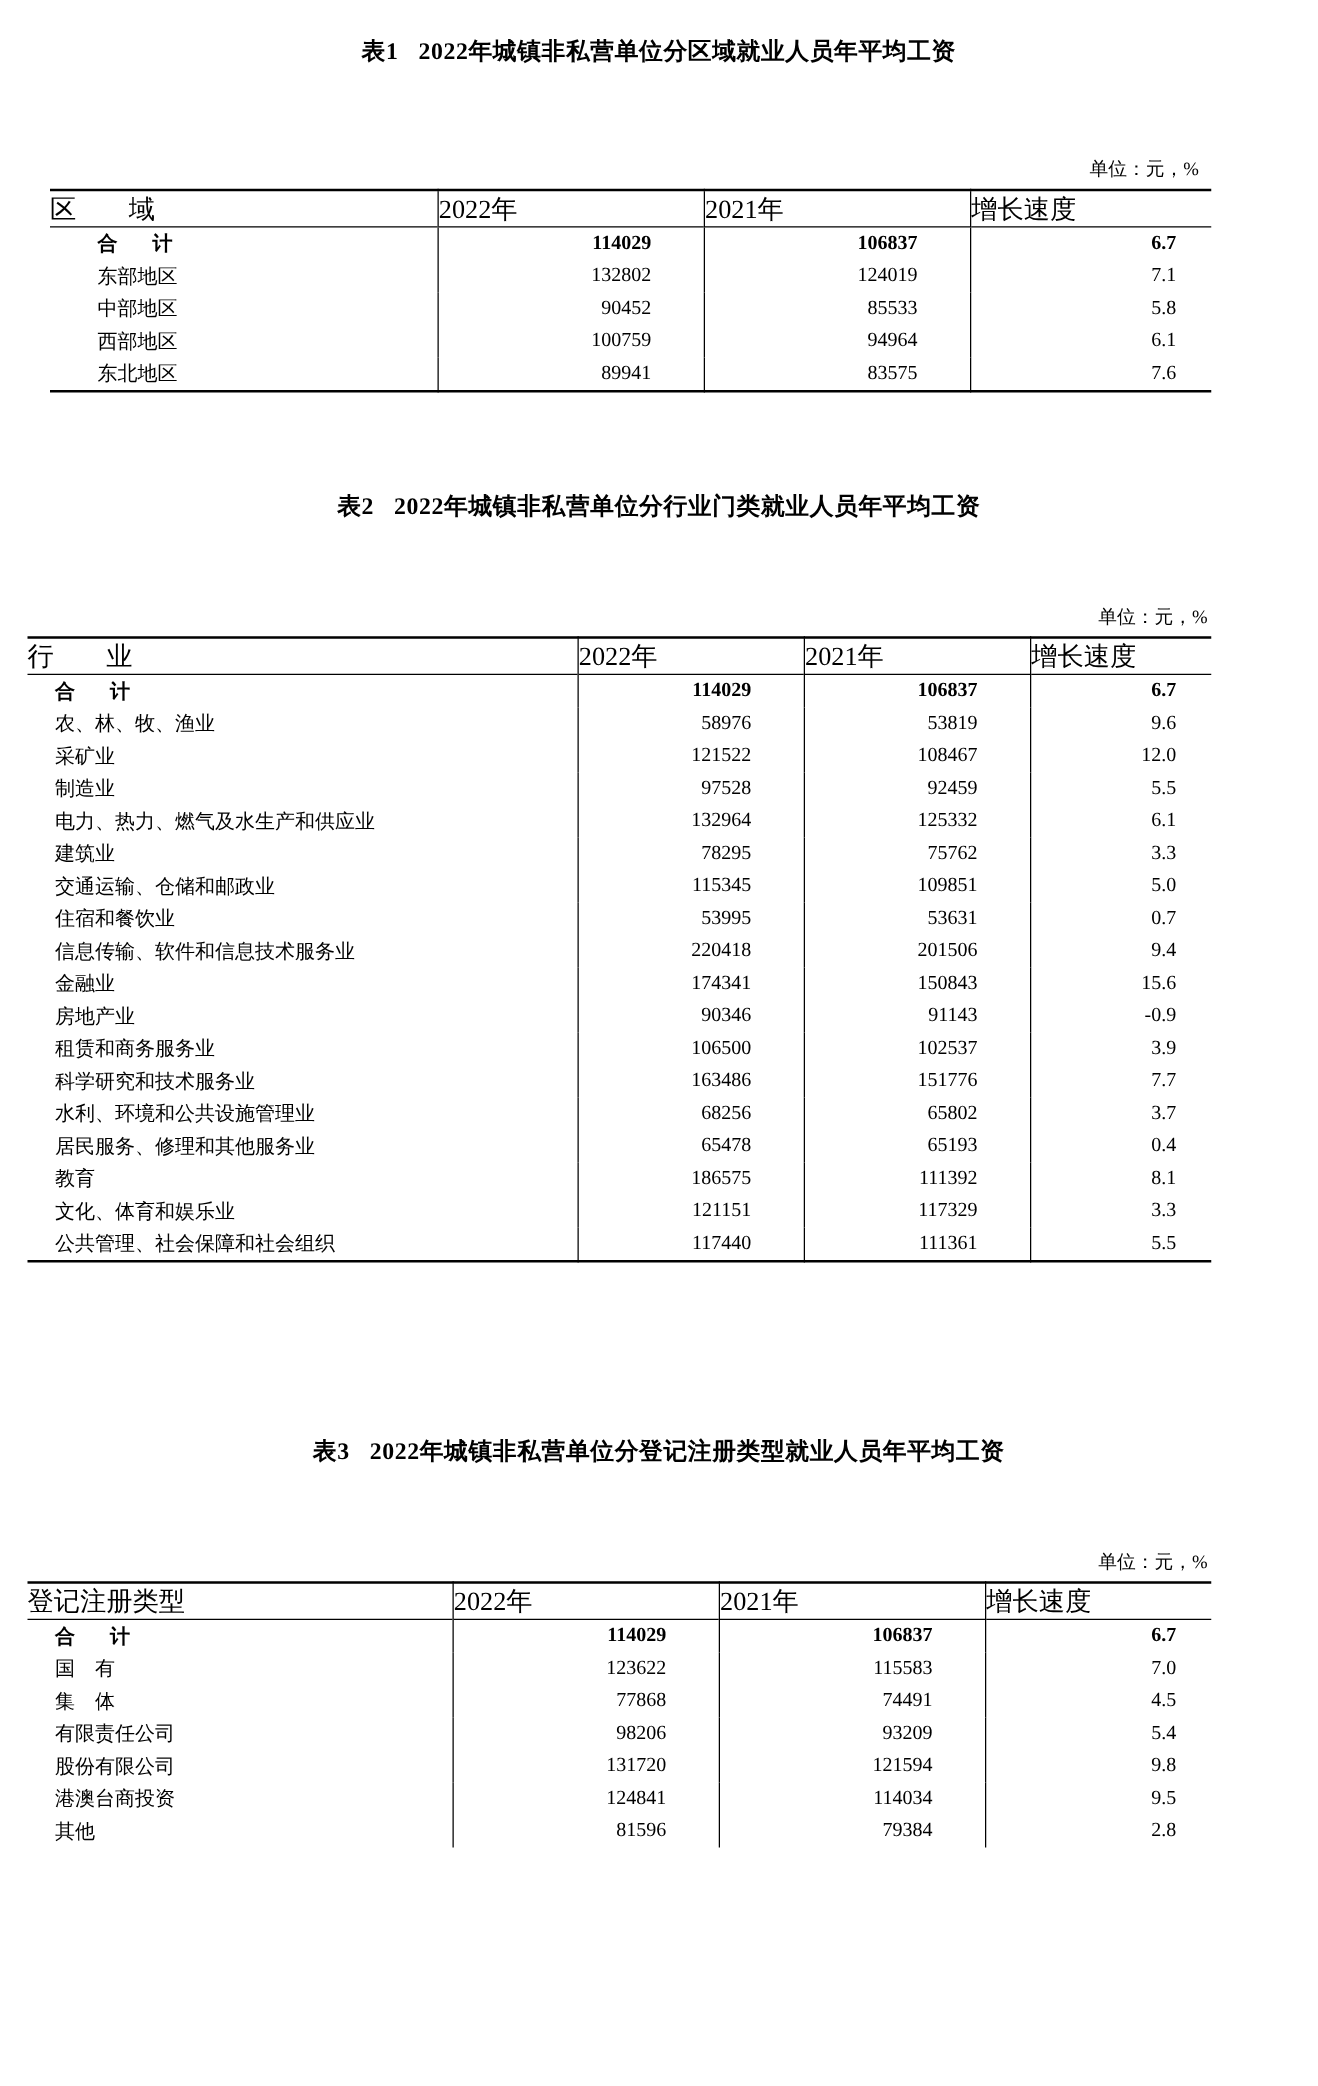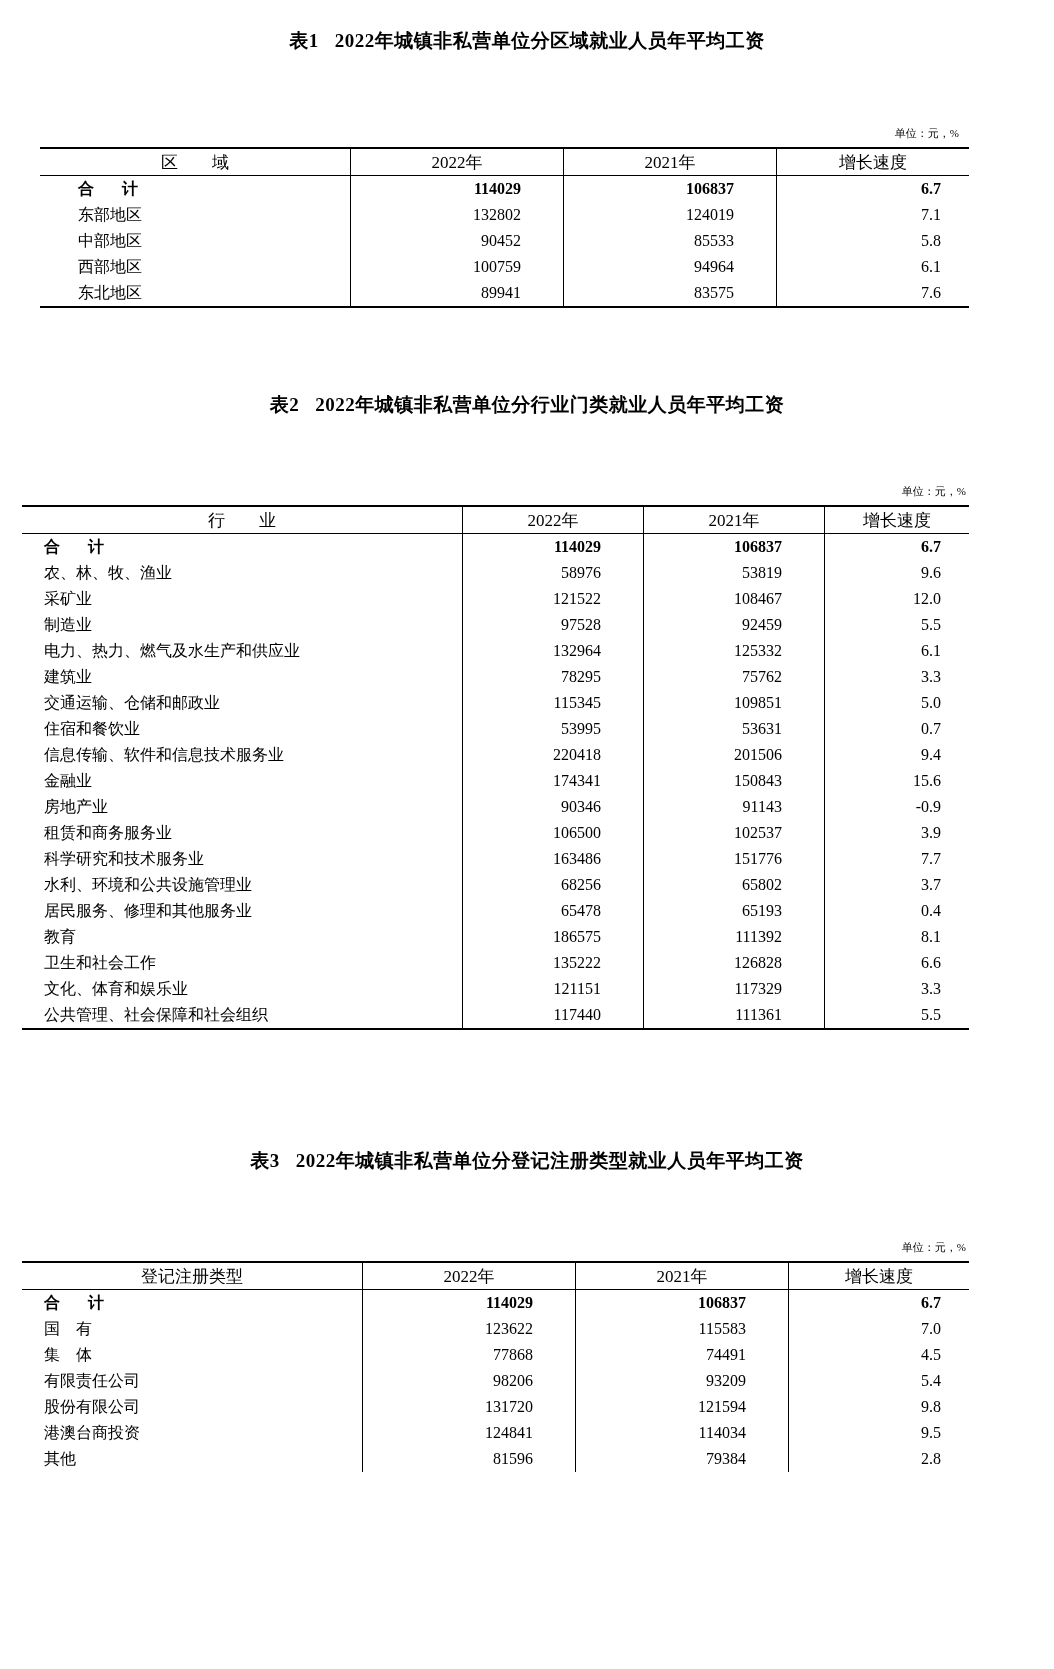--- a/index.html
+++ b/index.html
@@ -35,21 +35,21 @@
     letter-spacing: 0.5px;
     margin: 0;
     padding: 0;
   }
   .tbl-title .tnum {
     margin-right: 16px;
   }
 
   .unit-line {
     text-align: right;
-    font-size: 11px;
+    font-size: 15px;
     padding-right: 95px;
   }
 
   table.data {
     border-collapse: collapse;
     table-layout: fixed;
     font-size: 16px;
   }
 
   table.data td {
@@ -58,23 +58,23 @@
     vertical-align: middle;
   }
 
   
   .c1 { width: 310px; }
   .c2 { width: 212px; }
   .c3 { width: 212px; }
   .c4 { width: 192px; }
 
   .head-row td {
-    text-align: center;
+    text-align: left;
     height: 44px;
-    font-size: 17px;
+    font-size: 21px;
   }
 
   .lbl {
     text-align: left;
     padding-left: 22px !important;
   }
   .lbl.indent {
     padding-left: 38px !important;
   }
   .num {
@@ -252,26 +252,20 @@
         <td class="num vline-l">65193</td>
         <td class="num rate vline-l">0.4</td>
       </tr>
       <tr>
         <td class="lbl">教育</td>
         <td class="num vline-l">186575</td>
         <td class="num vline-l">111392</td>
         <td class="num rate vline-l">8.1</td>
       </tr>
       <tr>
-        <td class="lbl">卫生和社会工作</td>
-        <td class="num vline-l">135222</td>
-        <td class="num vline-l">126828</td>
-        <td class="num rate vline-l">6.6</td>
-      </tr>
-      <tr>
         <td class="lbl">文化、体育和娱乐业</td>
         <td class="num vline-l">121151</td>
         <td class="num vline-l">117329</td>
         <td class="num rate vline-l">3.3</td>
       </tr>
       <tr class="line-bottom">
         <td class="lbl">公共管理、社会保障和社会组织</td>
         <td class="num vline-l">117440</td>
         <td class="num vline-l">111361</td>
         <td class="num rate vline-l">5.5</td>

